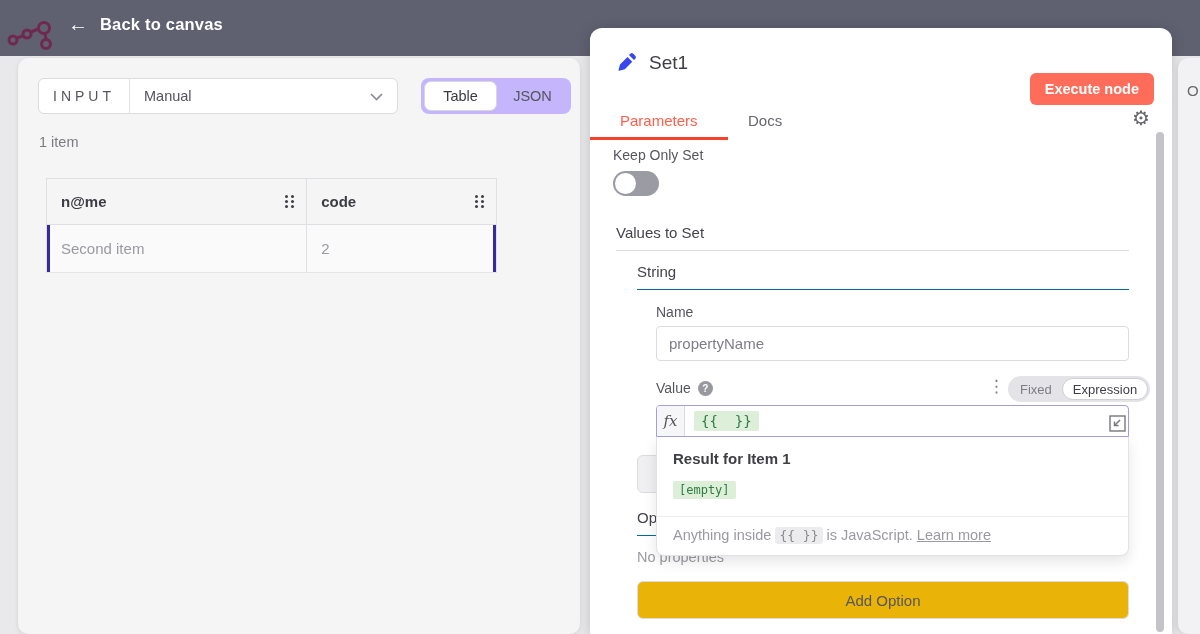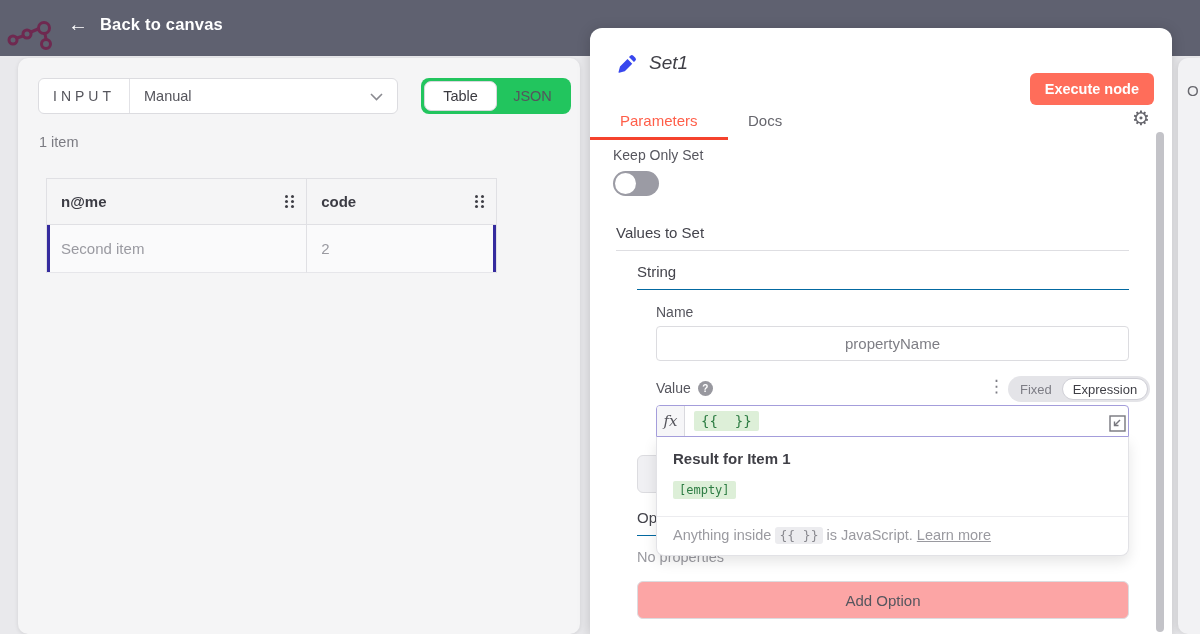--- a/index.html
+++ b/index.html
@@ -14,21 +14,21 @@
   .logo { position:absolute; left:4px; top:12px; }
 
   
   .input-panel { position:absolute; left:18px; top:58px; width:562px; height:576px;
     background:#f5f5f6; border-radius:10px; box-shadow:0 1px 4px rgba(0,0,0,.10); }
   .selector { position:absolute; left:20px; top:20px; width:360px; height:36px; background:#fff;
     border:1px solid #dcdce0; border-radius:6px; display:flex; align-items:center; cursor:pointer; }
   .selector-label { padding:0 14px; font-size:14px; letter-spacing:4px; color:#55555c; border-right:1px solid #e2e2e6; height:100%; display:flex; align-items:center; }
   .selector-value { padding:0 14px; font-size:14.5px; color:#55555c; flex:1; }
   .selector-chevron { margin-right:14px; }
-  .view-toggle { position:absolute; left:403px; top:20px; width:150px; height:36px; background:#22c55e; border-radius:8px; display:flex; align-items:center; padding:3px; }
+  .view-toggle { position:absolute; left:403px; top:20px; width:150px; height:36px; background:#c4b5fd; border-radius:8px; display:flex; align-items:center; padding:3px; }
   .vt-seg { flex:1; height:30px; display:flex; align-items:center; justify-content:center; font-size:14.5px; cursor:pointer; }
   .vt-active { background:#fff; border:1px solid #d8d8dc; border-radius:7px; color:#3a3a40; }
   .vt-idle { color:#55555c; }
   .items-count { position:absolute; left:21px; top:76px; font-size:14.5px; color:#7b7b82; }
 
   .data-table { position:absolute; left:20px; top:120px; width:451px; border:1px solid #e0e0e4; border-bottom:none;margin-left:8px; }
   .tr { display:flex; }
   .th, .td { position:relative; display:flex; align-items:center; }
   .th { height:46px; border-bottom:1px solid #e0e0e4; }
   .td { height:48px; background:#fafafb; border-bottom:1px solid #e6e6ea; }
@@ -38,21 +38,21 @@
   .td-label { font-size:15px; color:#9a9aa1; padding-left:14px; }
   .drag-handle { position:absolute; right:12px; top:16px; width:9px; height:14px; cursor:grab; }
   .drag-handle::before { content:""; position:absolute; left:0; top:0; width:3px; height:3px; background:#3f3f46; border-radius:50%;
     box-shadow:6px 0 0 #3f3f46, 0 5px 0 #3f3f46, 6px 5px 0 #3f3f46, 0 10px 0 #3f3f46, 6px 10px 0 #3f3f46; }
   .sel-bar { position:absolute; top:0; width:3px; height:100%; background:#352b9e; }
   .sel-left { left:0; } .sel-right { right:0; }
 
   
   .node-card { position:absolute; left:590px; top:28px; width:582px; height:606px; background:#fff;
     border-radius:12px 12px 0 0; box-shadow:0 2px 14px rgba(0,0,0,.18); }
-  .node-title-row { position:absolute; left:28px; top:24px; display:flex; align-items:center; gap:12px;font-style:italic; }
+  .node-title-row { position:absolute; left:28px; top:24px; display:flex; gap:12px; }
   .node-title { font-size:19px; color:#3f3f46; }
   .exec-btn { position:absolute; right:18px; top:21px; height:32px; padding:0 15px; background:#ff6d5a; border:none;
     border-radius:6px; color:#fff; font-size:14.5px; font-weight:bold; font-family:inherit; display:flex; align-items:center; cursor:pointer;margin-top:24px; }
   .tabs { position:absolute; left:0; top:80px; width:100%; height:32px; }
   .tab-params { position:absolute; left:30px; top:4px; font-size:15px; color:#ff5e49; cursor:pointer; }
   .tab-docs { position:absolute; left:158px; top:4px; font-size:15px; color:#66666d; cursor:pointer; }
   .tab-underline { position:absolute; left:0; top:29px; width:138px; height:3px; background:#f5422d; }
   .gear { position:absolute; right:22px; top:0px; font-size:20px; color:#66666d; cursor:pointer; line-height:1; }
 
   .field-label { font-size:14px; color:#56565e; }
@@ -61,21 +61,21 @@
   .toggle-knob { position:absolute; left:2px; top:2px; width:21px; height:21px; background:#fff; border-radius:50%; }
 
   .section-h1 { position:absolute; left:26px; width:513px; font-size:15px; color:#44444c; padding-bottom:9px; border-bottom:1px solid #dedee2; }
   .values-h { top:196px; }
   .section-h2 { position:absolute; left:47px; width:492px; font-size:15px; color:#44444c; padding-bottom:9px; border-bottom:1px solid #0369a1; }
   .string-h { top:235px; }
   .options-h { top:481px; z-index:1; }
 
   .name-label { position:absolute; left:66px; top:276px; }
   .name-input { position:absolute; left:66px; top:298px; width:473px; height:35px; border:1px solid #dcdce0; border-radius:4px;
-    background:#fff; font-family:inherit; font-size:15px; color:#7e7e85; padding:0 4px;text-align:center; }
+    background:#fff; font-family:inherit; font-size:15px; color:#7e7e85; padding:0 12px; }
 
   .value-row { position:absolute; left:66px; top:352px; display:flex; align-items:center; gap:7px; }
   .help-icon { width:15px; height:15px; border-radius:50%; background:#98989f; color:#fff; font-size:10px; font-weight:bold;
     display:flex; align-items:center; justify-content:center; cursor:pointer; }
   .kebab { position:absolute; left:398px; top:348px; font-size:17px; color:#7d7d85; cursor:pointer; width:14px; text-align:center; }
   .mode-toggle { position:absolute; left:418px; top:348px; display:flex; align-items:center; background:#e4e4e8; border-radius:13px; padding:2px; height:26px; }
   .mode-seg { font-size:13px; padding:0 10px; height:22px; display:flex; align-items:center; cursor:pointer; }
   .mode-idle { color:#7d7d85; }
   .mode-active { background:#fff; border:1px solid #cfcfd6; border-radius:11px; color:#3f3f46; }
 
@@ -91,21 +91,21 @@
     border-radius:0 0 8px 8px; box-shadow:0 6px 14px rgba(0,0,0,.10); z-index:2; }
   .result-title { padding:13px 16px 0 16px; font-size:15px; font-weight:bold; color:#3f3f46; }
   .result-value { display:inline-block; margin:14px 16px 17px 16px; font-family:"DejaVu Sans Mono", monospace; font-size:12px;
     color:#2e7d44; background:#ddefd8; padding:2px 6px; border-radius:2px; }
   .dd-footer { border-top:1px solid #ececef; padding:10px 16px 12px 16px; font-size:14.5px; color:#9a9aa0; }
   .hint-code { font-family:"DejaVu Sans Mono", monospace; font-size:13px; background:#ececef; color:#8a8a90; padding:1px 4px; border-radius:3px; }
   .learn-more { text-decoration:underline; color:#9a9aa0; cursor:pointer; }
 
   .add-value-frag { position:absolute; left:47px; top:427px; width:220px; height:38px; background:#f0f0f3; border:1px solid #dcdce0; border-radius:6px; z-index:1; cursor:pointer; }
   .no-props { position:absolute; left:47px; top:521px; font-size:14.5px; color:#9a9aa0; }
-  .add-option-btn { position:absolute; left:47px; top:553px; width:492px; height:38px; background:#fca5a5; border:1px solid #dcdce0;
+  .add-option-btn { position:absolute; left:47px; top:553px; width:492px; height:38px; background:#eab308; border:1px solid #dcdce0;
     border-radius:6px; font-family:inherit; font-size:15px; color:#56565e; cursor:pointer; }
   .card-scrollbar { position:absolute; right:8px; top:104px; width:8px; height:500px; background:#c3c3c8; border-radius:4px; cursor:pointer; }
 
   
   .output-strip { position:absolute; left:1178px; top:58px; width:22px; height:576px; background:#f2f2f4;
     border-radius:10px 0 0 10px; box-shadow:-1px 1px 4px rgba(0,0,0,.08); }
   .output-letter { position:absolute; left:9px; top:24px; font-size:15px; color:#68686e; }
 </style>
 </head>
 <body>

